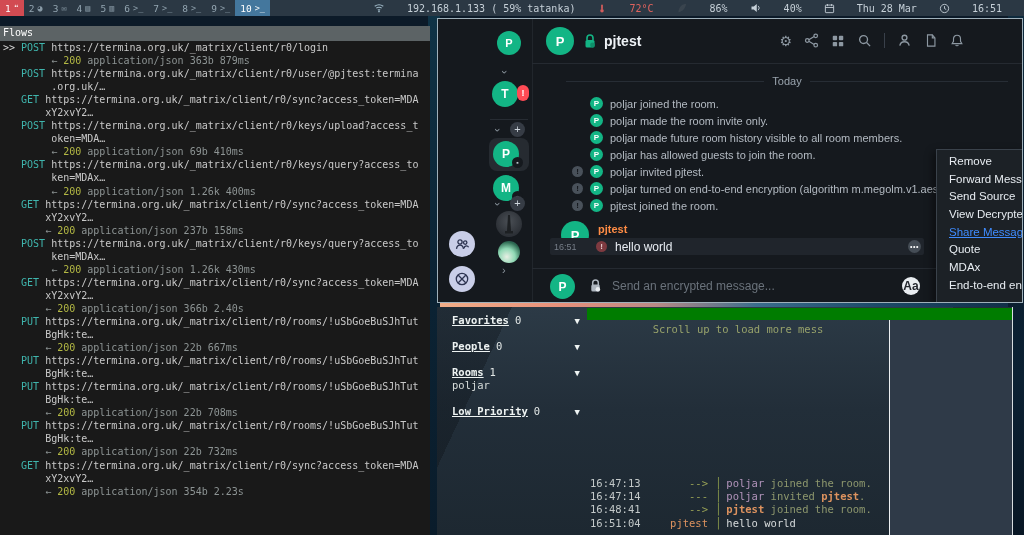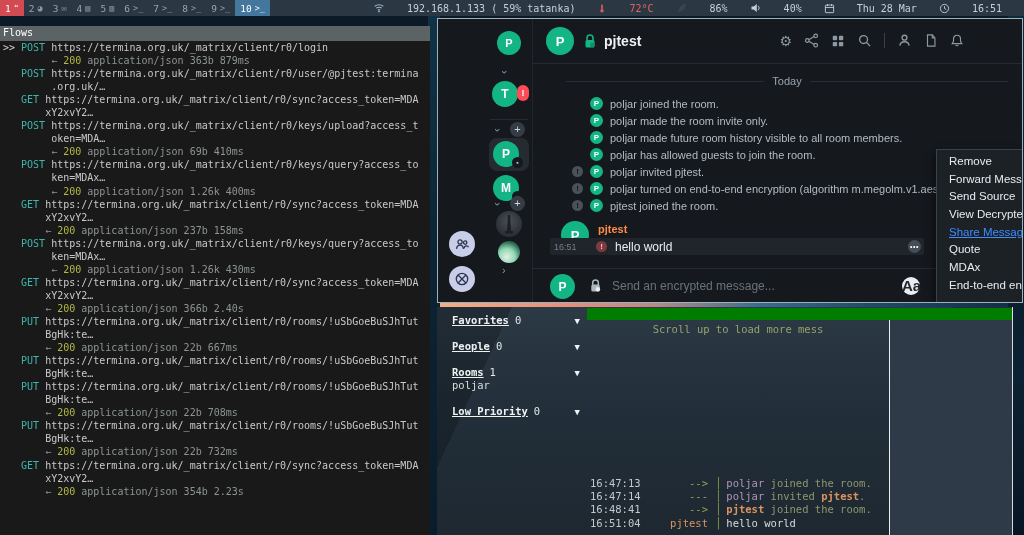--- a/index.html
+++ b/index.html
@@ -88,21 +88,21 @@
   #msg-warn{width:11px;height:11px;border-radius:50%;background:#7e3a40;color:#e3c9cb;font-size:8px;
     line-height:11px;text-align:center;font-weight:bold;margin-left:14px;}
   #msg-text{font-size:12px;color:#e9eef4;margin-left:8px;}
   #msg-dots{position:absolute;right:3px;top:2px;width:13px;height:13px;border-radius:50%;background:#454d56;
     color:#fff;font-size:7px;line-height:13px;text-align:center;letter-spacing:.5px;}
   #composer{position:absolute;left:0;top:249px;width:490px;height:34px;border-top:1px solid #252a31;}
   #comp-avatar{position:absolute;left:18px;top:5px;width:25px;height:25px;font-size:12px;}
   #comp-lock{position:absolute;left:56px;top:9px;color:#aeb6bf;}
   #comp-ph{position:absolute;left:80px;top:10px;font-size:12px;color:#6a727b;}
   #comp-fmt{position:absolute;right:102px;top:8px;width:18px;height:18px;border-radius:50%;background:#e9edf1;
-    color:#23272e;font-size:15px;font-weight:bold;line-height:18px;text-align:center;}
+    color:#23272e;font-size:12px;font-weight:bold;line-height:18px;text-align:center;}
   #el-menu{position:absolute;left:498px;top:130px;width:86px;height:150px;background:#1c2126;
     border:1px solid #3a424b;border-right:none;box-shadow:-3px 3px 8px rgba(0,0,0,.45);
     padding-top:3px;z-index:6;}
   .mi{height:17.7px;line-height:17.7px;padding-left:12px;font-size:11.5px;color:#e7ecf1;
     white-space:nowrap;overflow:hidden;}
   .mi.active{color:#3f8cff;text-decoration:underline;}
 
   
   #gomuks{position:absolute;left:437px;top:307px;width:576px;height:228px;z-index:2;box-sizing:border-box;
     border-right:1px solid #d8dde0;

